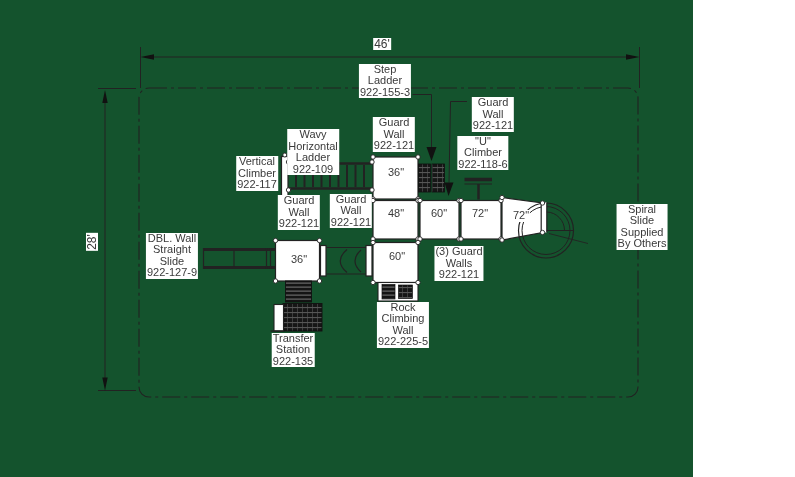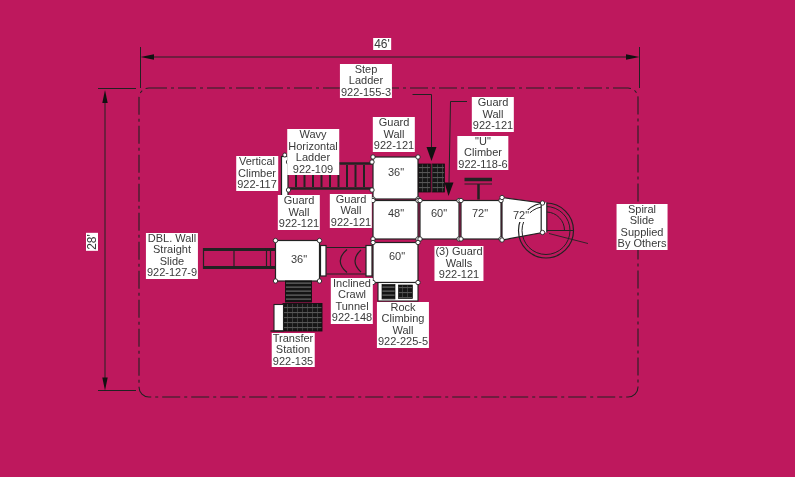--- a/index.html
+++ b/index.html
@@ -1,16 +1,16 @@
 <!DOCTYPE html>
 <html><head>
 <meta charset="utf-8">
 <style>
   html,body{margin:0;padding:0;background:#fff;}
-  #canvas{position:relative;width:795px;height:477px;background:#be185d;overflow:hidden;
+  #canvas{position:relative;width:693px;height:477px;background:#14532d;overflow:hidden;
           font-family:"Liberation Sans",sans-serif;}
   #plan-svg{position:absolute;left:0;top:0;}
   .lbl{position:absolute;transform:translateX(-50%);text-align:center;
        font:11px/11.5px "Liberation Sans",sans-serif;color:#3a3a3a;
        white-space:pre-line;background:#ffffff;padding:0 1px;}
   .dim-lbl{font-size:12px;line-height:12px;}
   .rot{transform:translate(-50%,-50%) rotate(-90deg);}
 </style>
 </head>
 <body>
@@ -177,21 +177,21 @@
     <circle cx="288.5" cy="190" r="2.2"></circle>
         <circle cx="372" cy="190" r="2.2"></circle>
     <circle cx="284.8" cy="155" r="2"></circle>
         <circle cx="284.8" cy="198" r="2"></circle>
   </g>
 </svg>
 
 <div class="lbl dim-lbl" style="left:382px;top:38px;">46'</div>
 <div class="lbl dim-lbl rot" style="left:92px;top:242px;">28'</div>
 
-<div class="lbl" style="left:366px;top:63.5px;">Step
+<div class="lbl" style="left:385px;top:63.5px;">Step
 Ladder
 922-155-3</div>
 <div class="lbl" style="left:493px;top:97px;">Guard
 Wall
 922-121</div>
 <div class="lbl" style="left:313px;top:109px;margin-top:20px;">Wavy
 Horizontal
 Ladder
 922-109</div>
 <div class="lbl" style="left:394px;top:117px;">Guard
@@ -213,24 +213,20 @@
 Straight
 Slide
 922-127-9</div>
 <div class="lbl" style="left:606px;top:203.5px;margin-left:36px;">Spiral
 Slide
 Supplied
 By Others</div>
 <div class="lbl" style="left:459px;top:246px;">(3) Guard
 Walls
 922-121</div>
-<div class="lbl" style="left:352px;top:277.5px;">Inclined
-Crawl
-Tunnel
-922-148</div>
 <div class="lbl" style="left:403px;top:301.5px;">Rock
 Climbing
 Wall
 922-225-5</div>
 <div class="lbl" style="left:293px;top:332.5px;">Transfer
 Station
 922-135</div>
 
 <div class="lbl" style="left:396px;top:166.5px;">36"</div>
 <div class="lbl" style="left:396px;top:207.5px;">48"</div>

